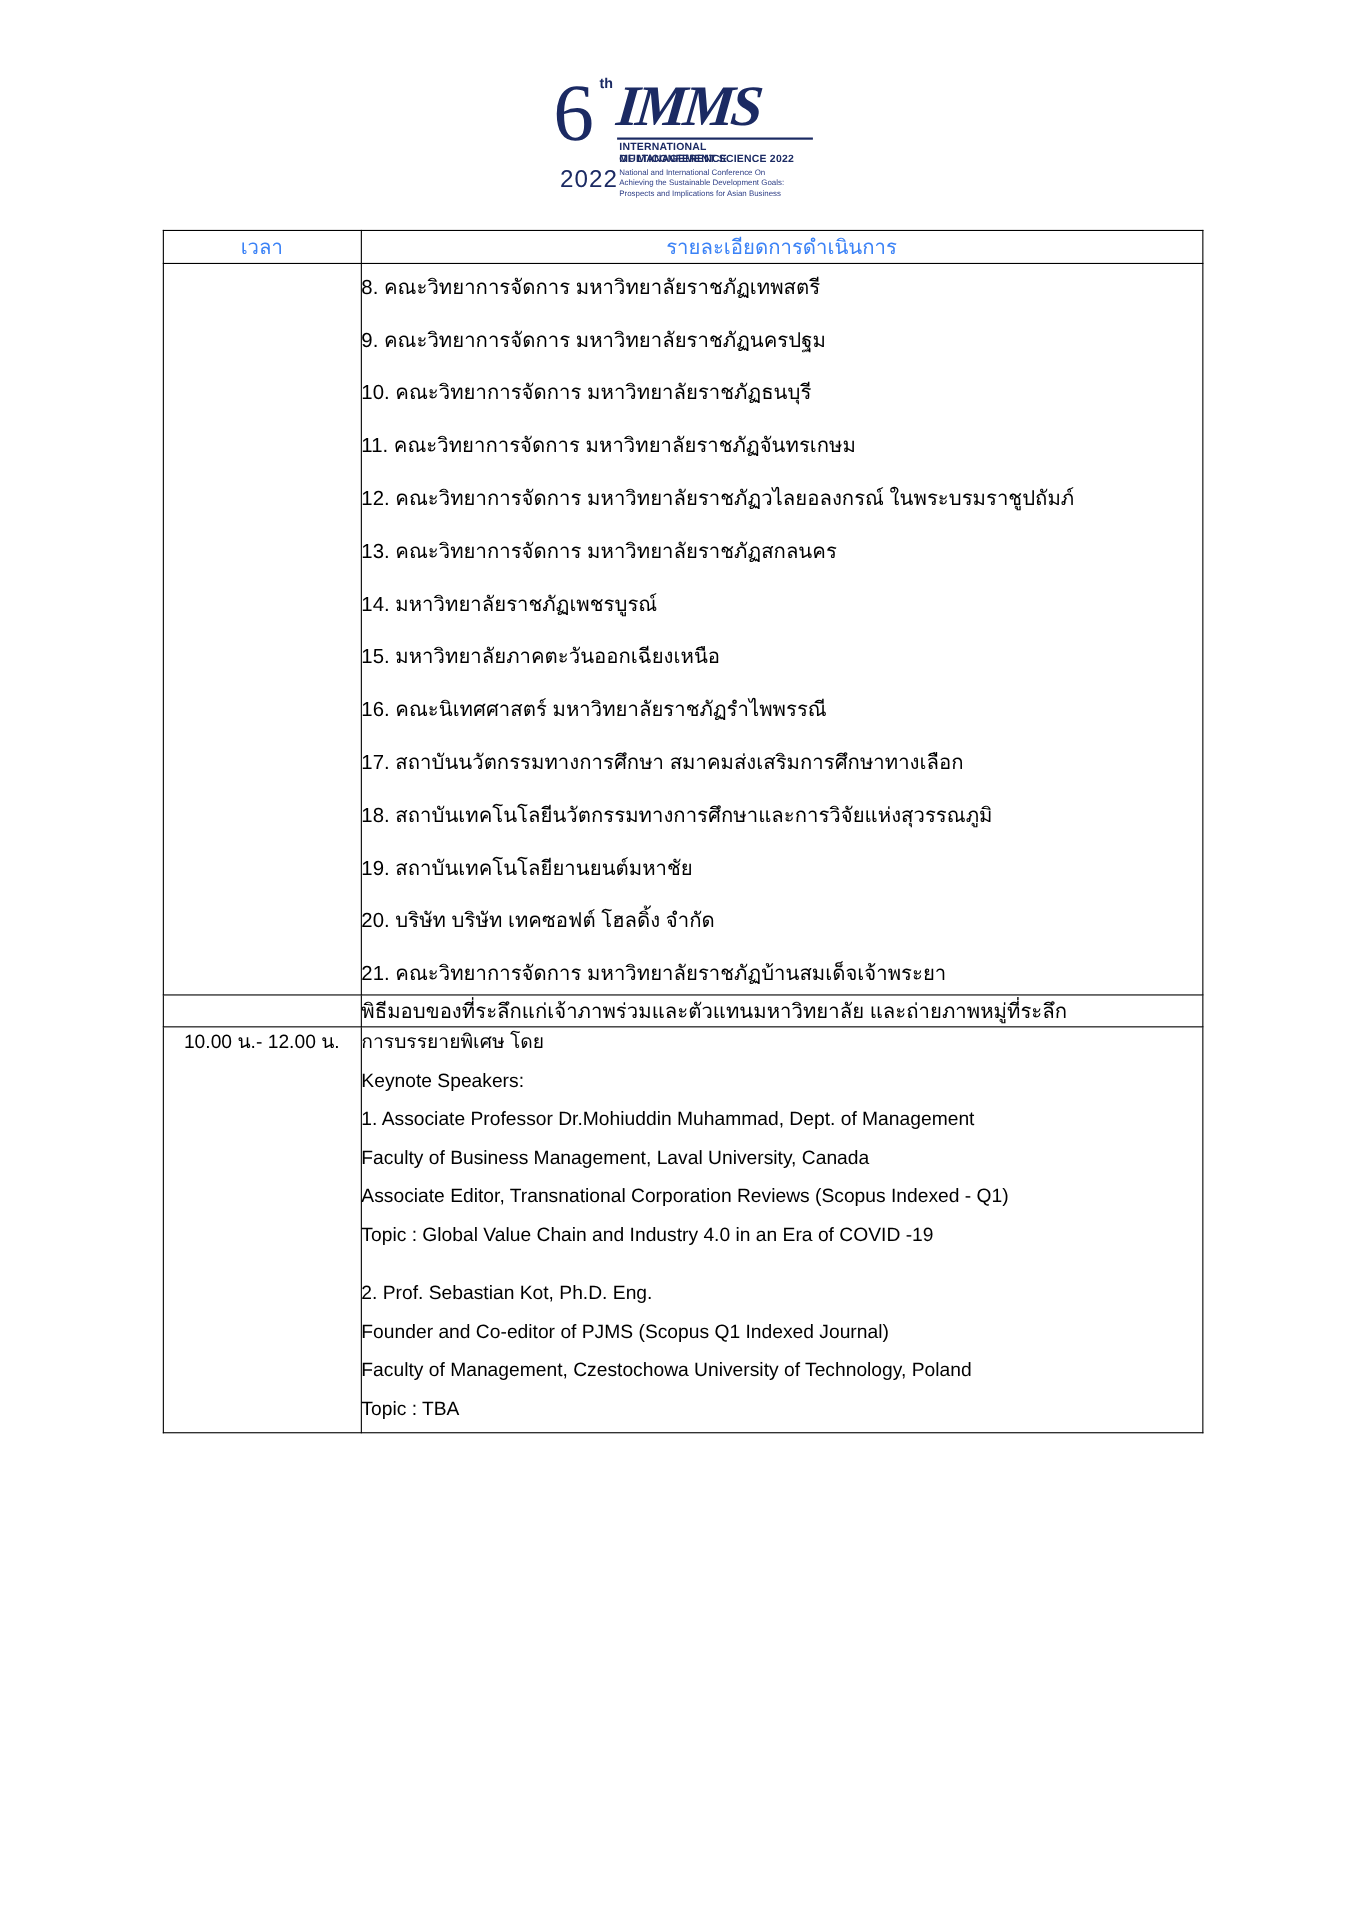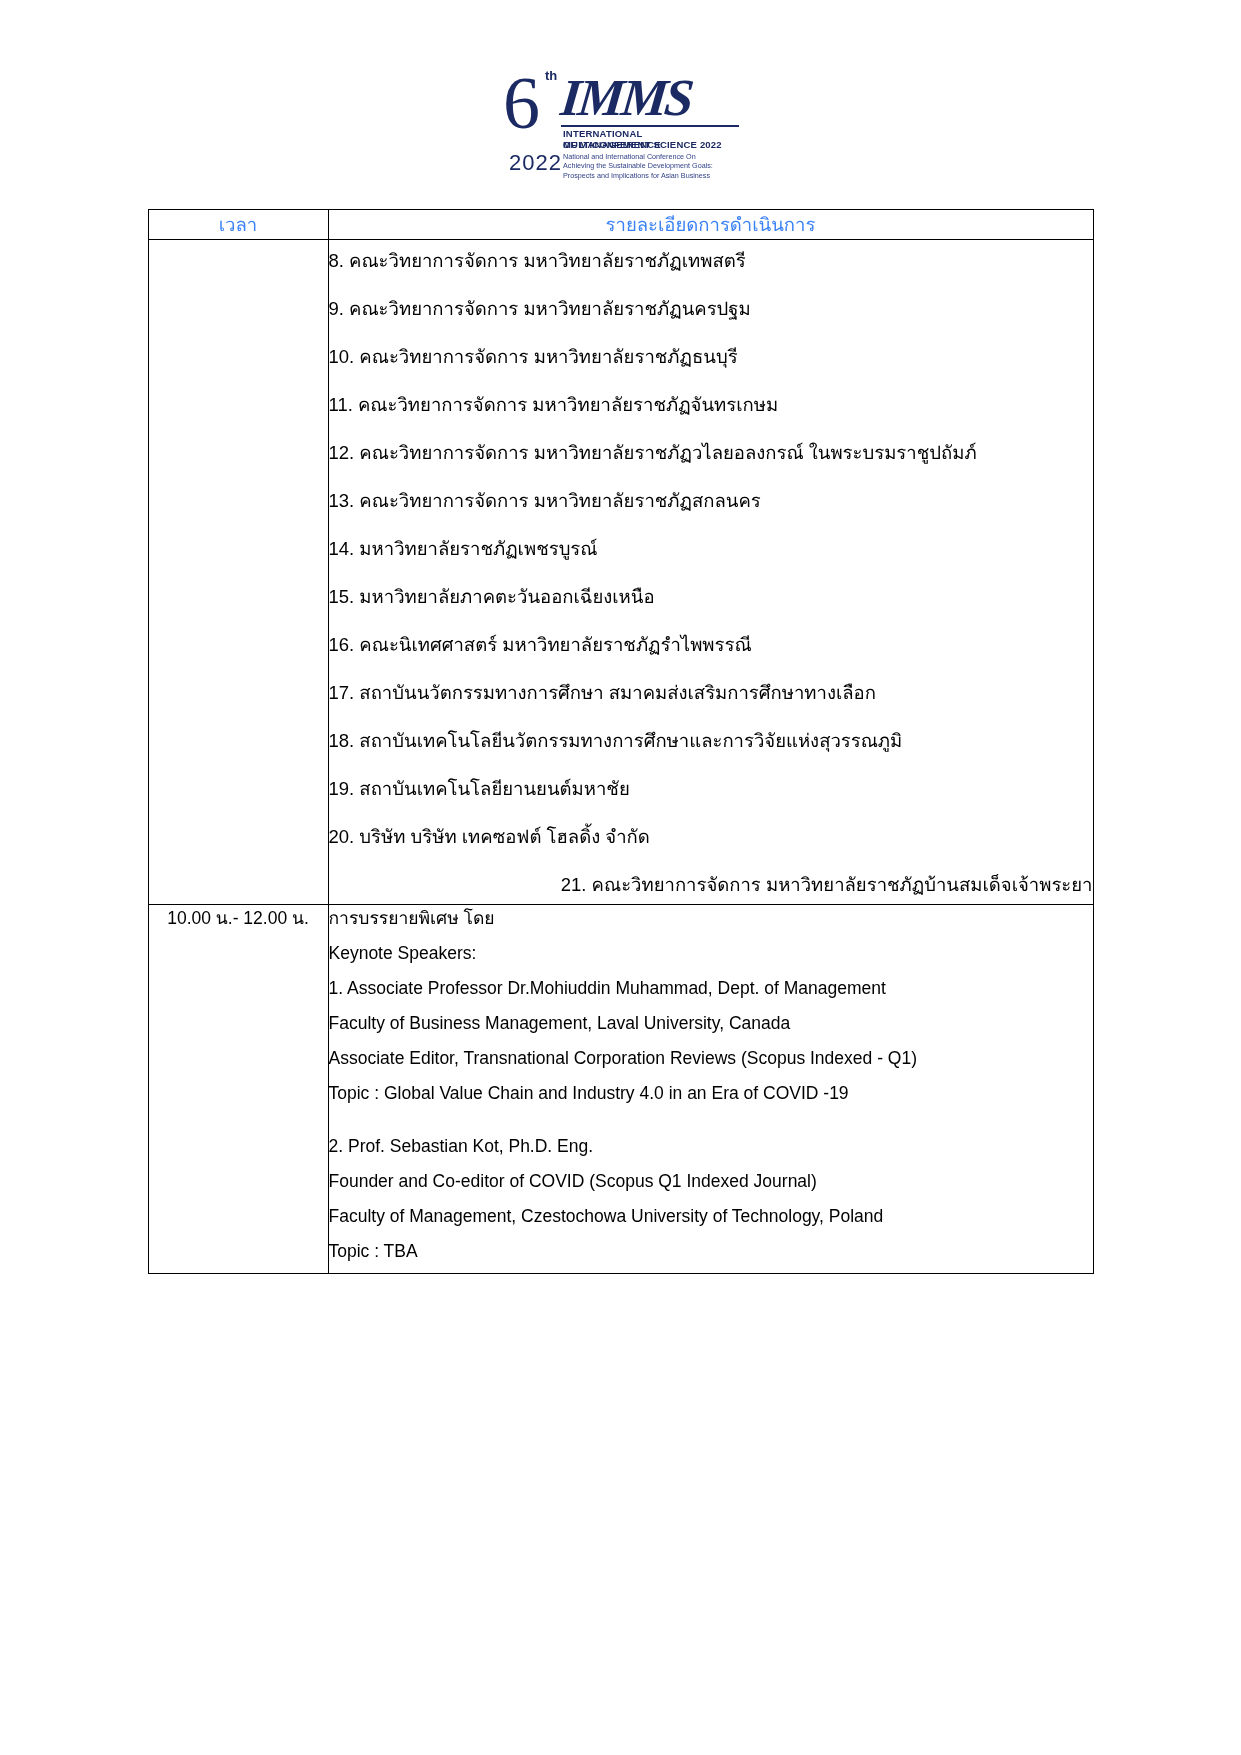--- a/index.html
+++ b/index.html
@@ -147,21 +147,21 @@
     line-height: 26px;
     margin-left: 31px;
   }
   .th-item {
     margin: 0 0 22px 0;
     font-size: 18.5px;
     line-height: 26px;
     white-space: nowrap;
   }
   .th-item:first-child { margin-top: 8px; }
-  .th-item:last-child { margin-bottom: 6px; text-align: right; }
+  .th-item:last-child { margin-bottom: 6px; }
 
   .single-line {
     font-size: 18.5px;
     line-height: 28px;
     padding: 14px 12px 14px 22px;
   }
   .note-line {
     font-size: 18.5px;
     line-height: 28px;
     padding: 13px 12px 14px 22px;
@@ -229,34 +229,38 @@
           <div class="th-item">15. มหาวิทยาลัยภาคตะวันออกเฉียงเหนือ</div>
           <div class="th-item">16. คณะนิเทศศาสตร์ มหาวิทยาลัยราชภัฏรำไพพรรณี</div>
           <div class="th-item">17. สถาบันนวัตกรรมทางการศึกษา  สมาคมส่งเสริมการศึกษาทางเลือก</div>
           <div class="th-item">18. สถาบันเทคโนโลยีนวัตกรรมทางการศึกษาและการวิจัยแห่งสุวรรณภูมิ</div>
           <div class="th-item">19. สถาบันเทคโนโลยียานยนต์มหาชัย</div>
           <div class="th-item">20. บริษัท บริษัท เทคซอฟต์ โฮลดิ้ง จำกัด</div>
           <div class="th-item">21. คณะวิทยาการจัดการ มหาวิทยาลัยราชภัฏบ้านสมเด็จเจ้าพระยา</div>
         </td>
       </tr>
 
+      <tr>
+        <td class="time-cell"></td>
+        <td class="note-line">พิธีมอบของที่ระลึกแก่เจ้าภาพร่วมและตัวแทนมหาวิทยาลัย และถ่ายภาพหมู่ที่ระลึก</td>
+      </tr>
 
 
       <tr>
         <td class="time-cell">10.00 น.- 12.00 น.</td>
         <td class="en-block">
           <p>การบรรยายพิเศษ โดย</p>
           <p>Keynote Speakers:</p>
           <p>1.  Associate Professor Dr.Mohiuddin Muhammad, Dept. of Management</p>
           <p>Faculty of Business Management, Laval University, Canada</p>
           <p>Associate Editor, Transnational Corporation Reviews (Scopus Indexed - Q1)</p>
           <p>Topic : Global Value Chain and Industry 4.0 in an Era of COVID -19</p>
           <p class="spacer"></p>
           <p>2.  Prof. Sebastian Kot, Ph.D. Eng.</p>
-          <p>Founder and Co-editor of COVID (Scopus Q1 Indexed Journal)</p>
+          <p>Founder and Co-editor of PJMS (Scopus Q1 Indexed Journal)</p>
           <p>Faculty of Management, Czestochowa University of Technology, Poland</p>
           <p>Topic : TBA</p>
         </td>
       </tr>
     </tbody>
   </table>
 
 </div>
 
 </body></html>

